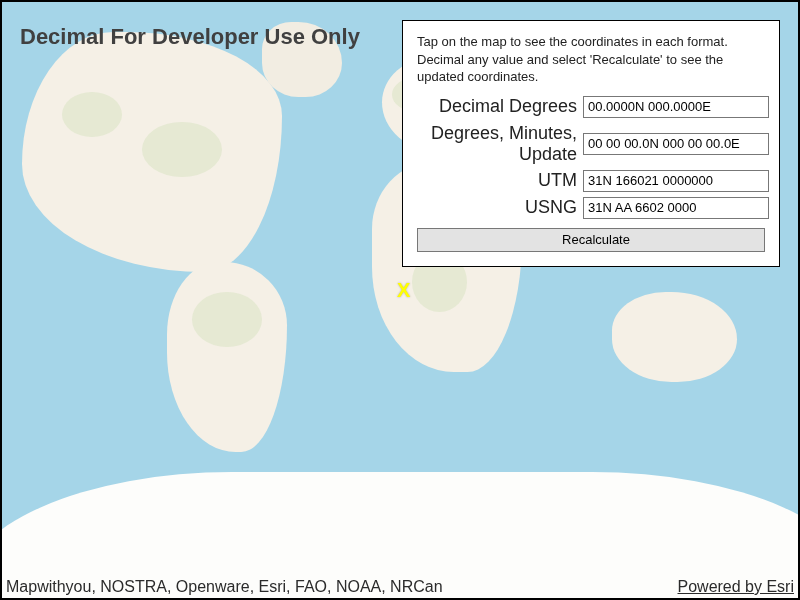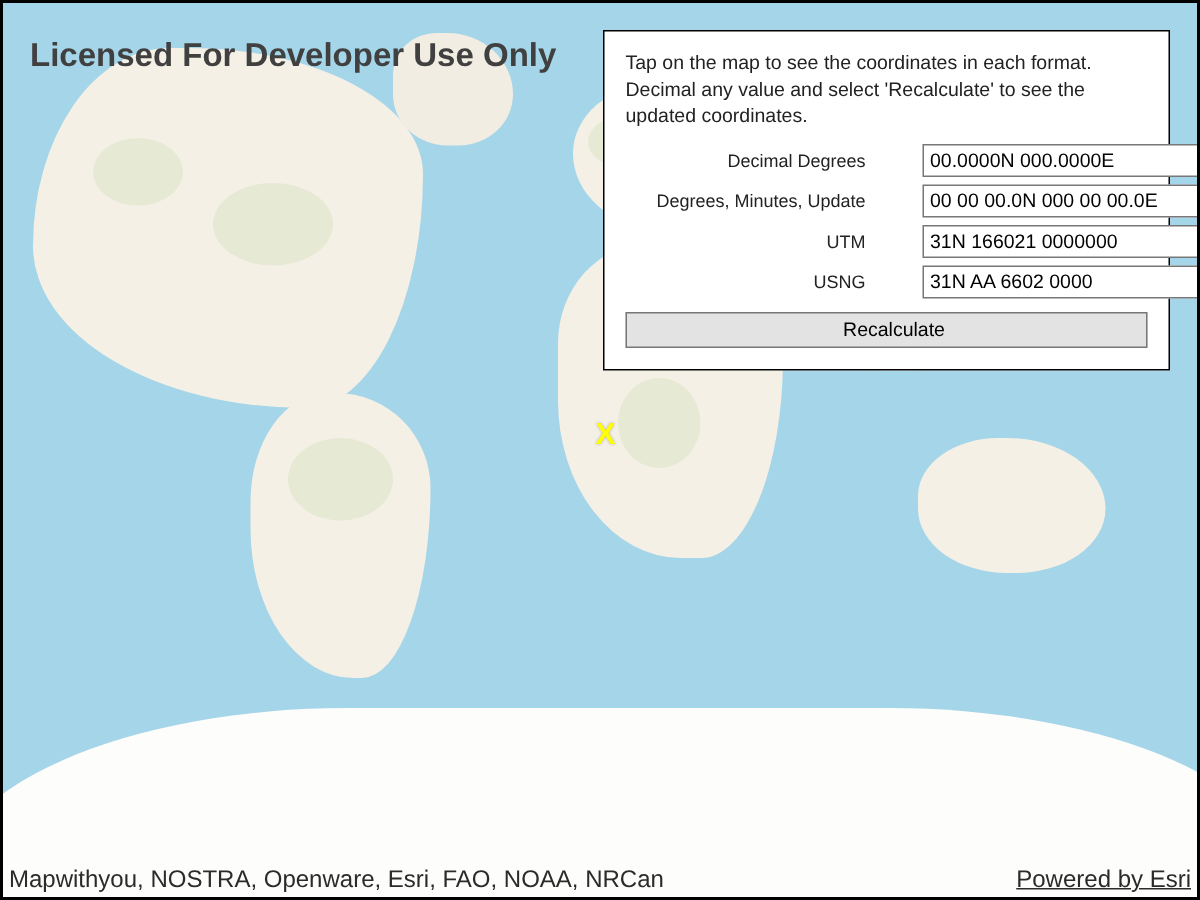--- a/index.html
+++ b/index.html
@@ -85,30 +85,29 @@
   }
   .row {
     display: flex;
     align-items: center;
     margin-bottom: 5px;
     gap: 6px;
   }
   .row label {
     flex: 0 0 160px;
     text-align: right;
-    font-size: 12px;
+    font-size: 18px;
   }
   .row input[type=text] {
     flex: 1;
     height: 22px;
     font-size: 13px;
     padding: 1px 4px;
     border: 1px solid #777;
     font-family: inherit;
-    margin-left: 32px;
   }
   .recalc {
     width: 100%;
     height: 24px;
     margin-top: 4px;
     background: #e3e3e3;
     border: 1px solid #777;
     font-size: 13px;
     font-family: inherit;
     cursor: pointer;
@@ -128,21 +127,21 @@
   <div class="landmass aus"></div>
   <div class="landmass antarctica"></div>
   <div class="veg a"></div>
   <div class="veg b"></div>
   <div class="veg c"></div>
   <div class="veg d"></div>
   <div class="veg e"></div>
   <div class="veg f"></div>
   <div class="veg g"></div>
 
-  <div class="watermark">Licensed For Developer Use Only</div>
+  <div class="watermark">Decimal For Developer Use Only</div>
 
   <div class="marker">X</div>
 
   <div class="attribution-left">Mapwithyou, NOSTRA, Openware, Esri, FAO, NOAA, NRCan</div>
   <div class="attribution-right">Powered by Esri</div>
 </div>
 
 <div class="panel">
   <div class="instructions">Tap on the map to see the coordinates in each format. Decimal any value and select 'Recalculate' to see the updated coordinates.</div>
 

